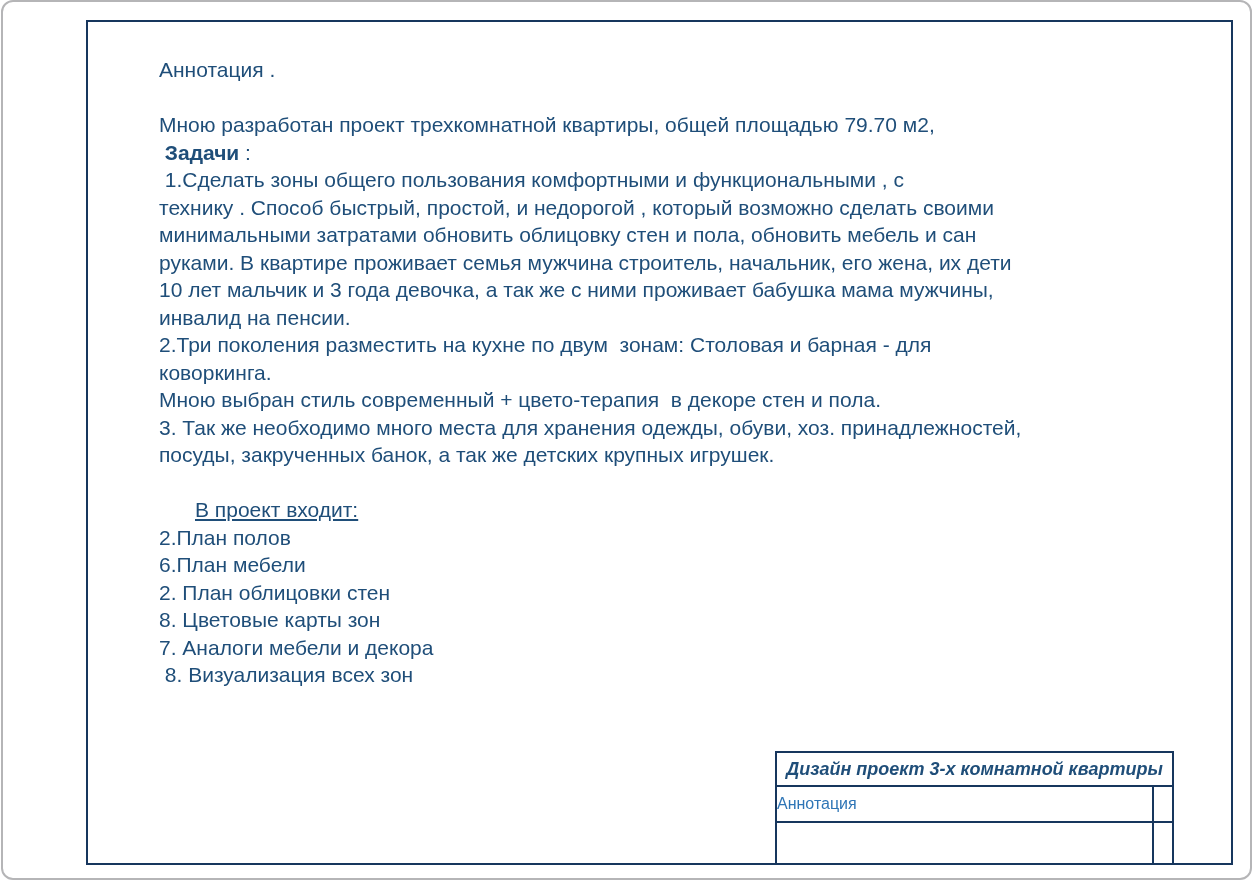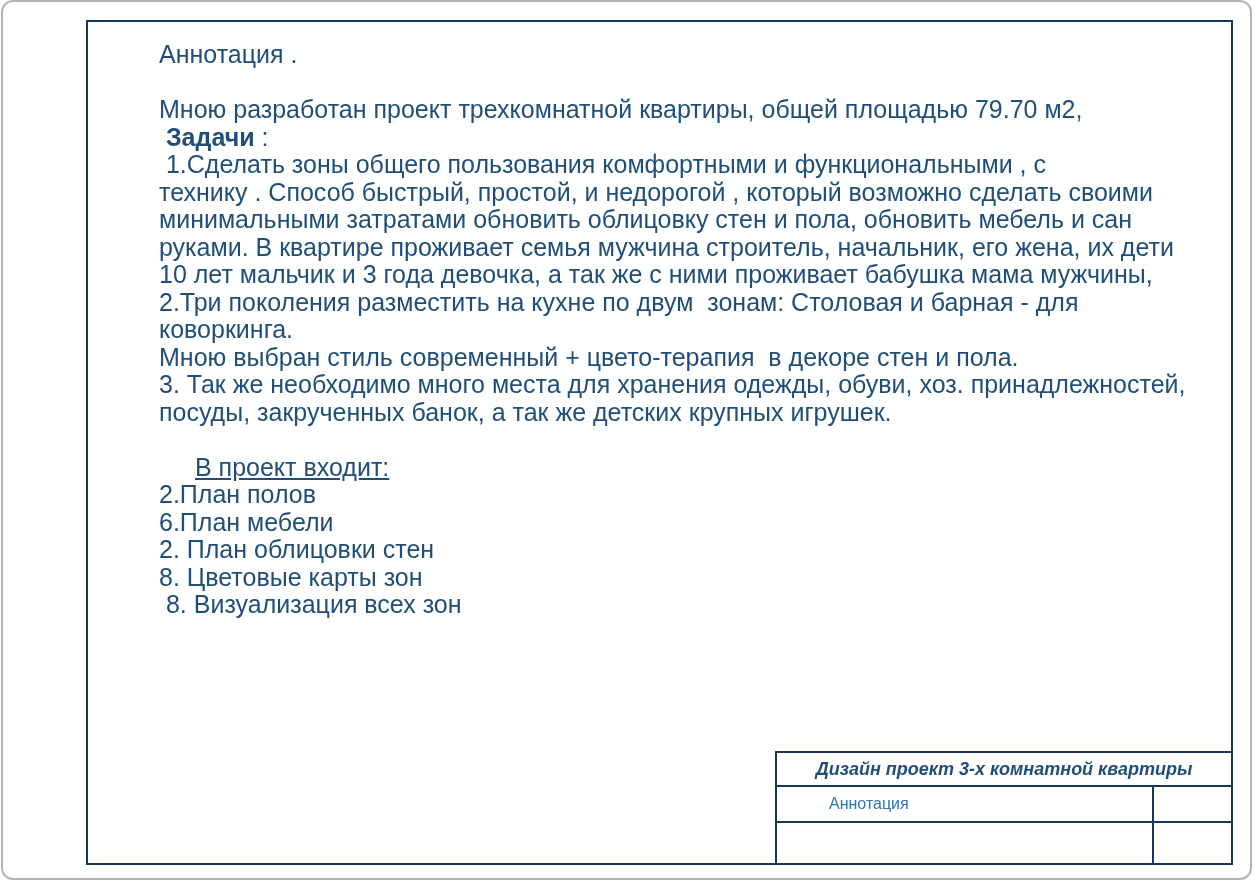--- a/index.html
+++ b/index.html
@@ -26,44 +26,44 @@
   .page-frame {
     position: absolute;
     left: 86px; top: 20px;
     width: 1147px; height: 845px;
     border: 2px solid #17365d;
     box-sizing: border-box;
     background: #ffffff;
   }
   .annotation-content {
     position: absolute;
-    left: 159px; top: 41px;
+    left: 159px; top: 56px;
     width: 1050px;
     color: #1f4e79;
-    font-size: 25px;
+    font-size: 21px;
     line-height: 27.5px;
   }
   .line {
     white-space: pre;
     min-height: 27.5px;
   }
   .blank-line {
     height: 27.5px;
   }
   .tasks-label {
     font-weight: bold;
   }
   .underline {
     text-decoration: underline;
     margin-left: 36px;
   }
   .title-block {
     position: absolute;
     left: 775px; top: 751px;
-    width: 458px; height: 114px;
+    width: 399px; height: 114px;
     border: 2px solid #17365d;
     box-sizing: border-box;
     display: grid;
     grid-template-columns: 377px 1fr;
     grid-template-rows: 34px 36px 1fr;
     background: #ffffff;
   }
   .tb-title {
     grid-column: 1 / 3;
     border-bottom: 2px solid #17365d;
@@ -73,21 +73,20 @@
     font-weight: bold;
     font-style: italic;
     font-size: 18px;
     color: #1f4e79;
   }
   .tb-sheet-name {
     border-right: 2px solid #17365d;
     border-bottom: 2px solid #17365d;
     display: flex;
     align-items: center;
-    padding-left: 52px;
     font-size: 16px;
     color: #2e75b6;
     text-align: center;
   }
   .tb-sheet-num {
     border-bottom: 2px solid #17365d;
   }
   .tb-empty-left {
     border-right: 2px solid #17365d;
   }
@@ -102,31 +101,33 @@
 <div class="annotation-content">
   <div class="line">Аннотация .</div>
   <div class="blank-line"></div>
   <div class="line">Мною разработан проект трехкомнатной квартиры, общей площадью 79.70 м2,</div>
   <div class="line"><span class="tasks-label"> Задачи </span><span>:</span></div>
   <div class="line"> 1.Сделать зоны общего пользования комфортными и функциональными , с</div>
   <div class="line">технику . Способ быстрый, простой, и недорогой , который возможно сделать своими</div>
   <div class="line">минимальными затратами обновить облицовку стен и пола, обновить мебель и сан</div>
   <div class="line">руками. В квартире проживает семья мужчина строитель, начальник, его жена, их дети</div>
   <div class="line">10 лет мальчик и 3 года девочка, а так же с ними проживает бабушка мама мужчины,</div>
+  <div class="line">инвалид на пенсии.</div>
   <div class="line">2.Три поколения разместить на кухне по двум  зонам: Столовая и барная - для</div>
   <div class="line">коворкинга.</div>
   <div class="line">Мною выбран стиль современный + цвето-терапия  в декоре стен и пола.</div>
   <div class="line">3. Так же необходимо много места для хранения одежды, обуви, хоз. принадлежностей,</div>
   <div class="line">посуды, закрученных банок, а так же детских крупных игрушек.</div>
   <div class="blank-line"></div>
   <div class="line underline">В проект входит:</div>
   <div class="line">2.План полов</div>
   <div class="line">6.План мебели</div>
   <div class="line">2. План облицовки стен</div>
   <div class="line">8. Цветовые карты зон</div>
+  <div class="line">7. Аналоги мебели и декора</div>
   <div class="line"> 8. Визуализация всех зон</div>
 </div>
 
 <div class="title-block">
   <div class="tb-title">Дизайн проект 3-х комнатной квартиры</div>
   <div class="tb-sheet-name">Аннотация</div>
   <div class="tb-sheet-num"></div>
   <div class="tb-empty-left"></div>
   <div class="tb-empty-right"></div>
 </div>

